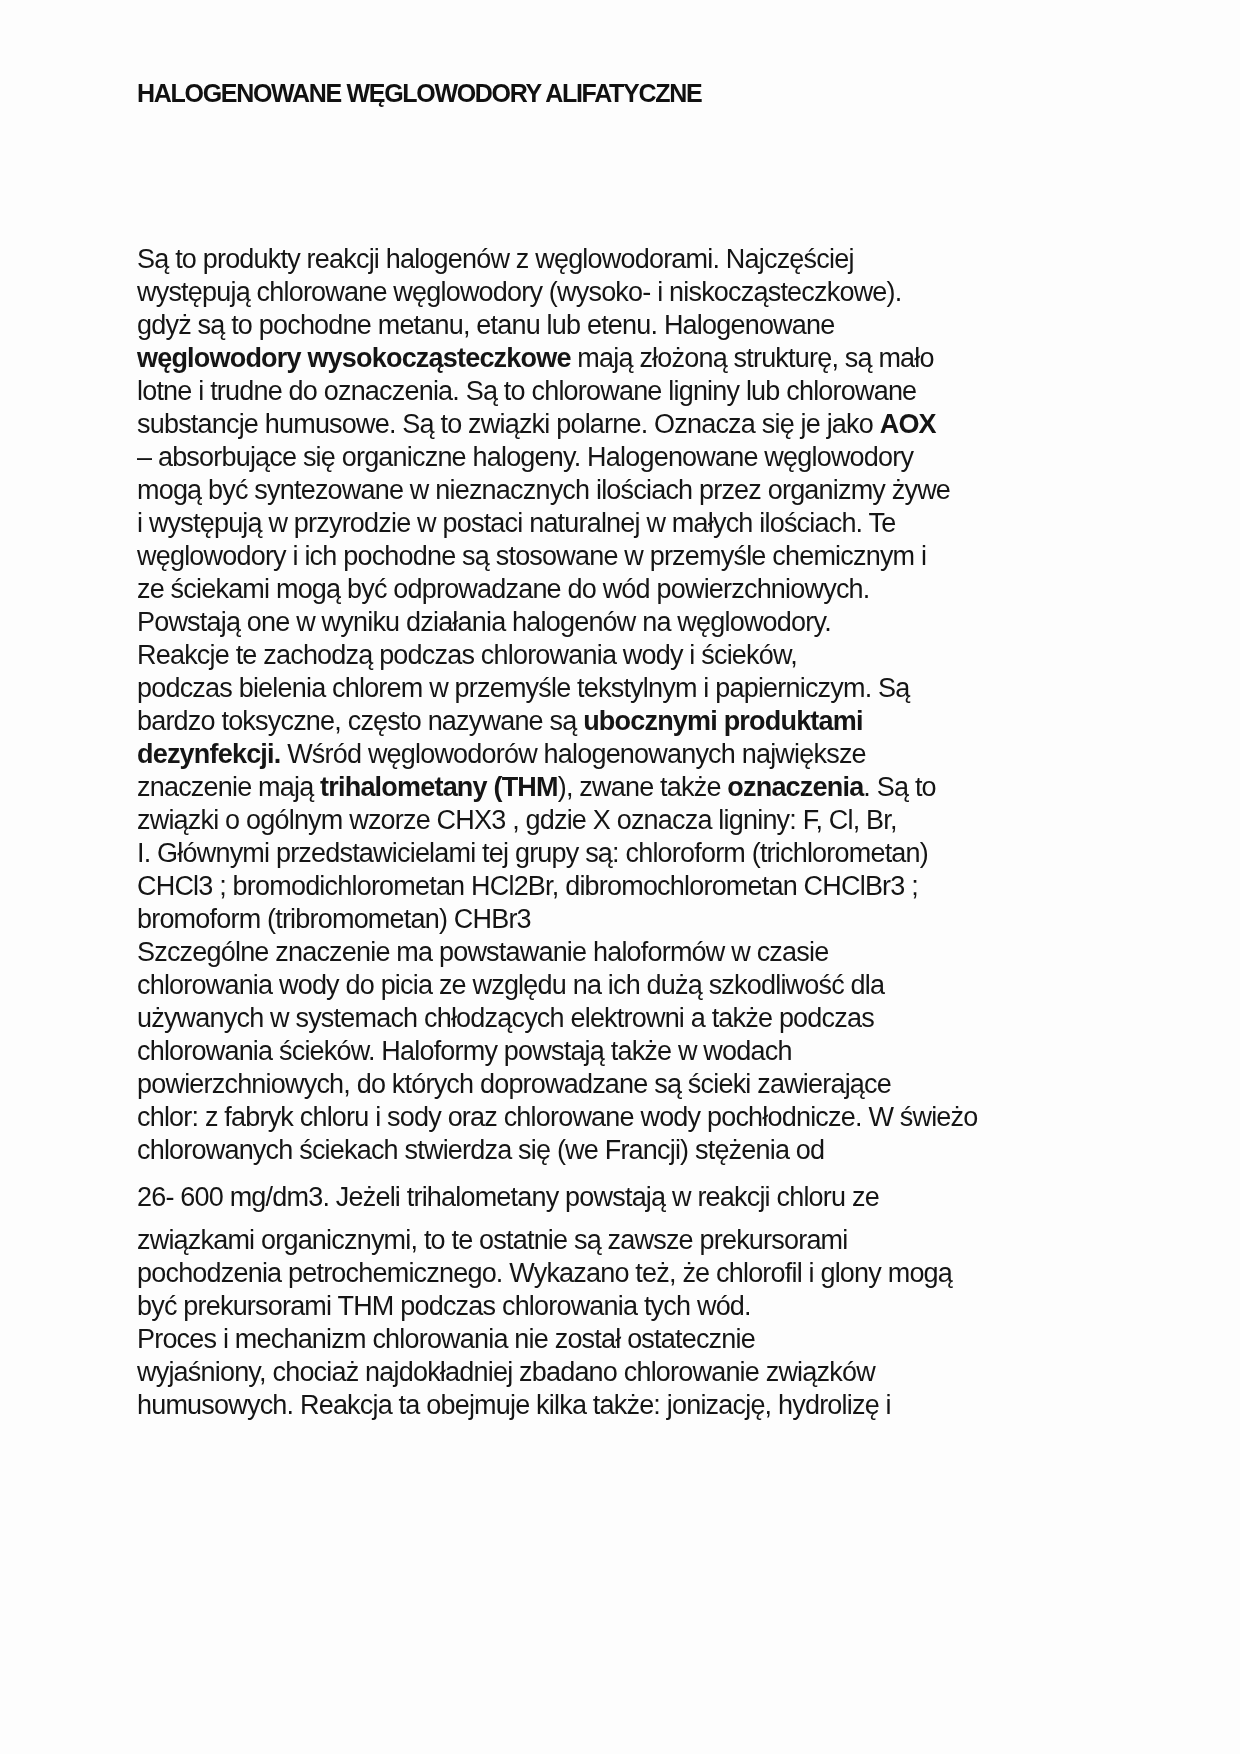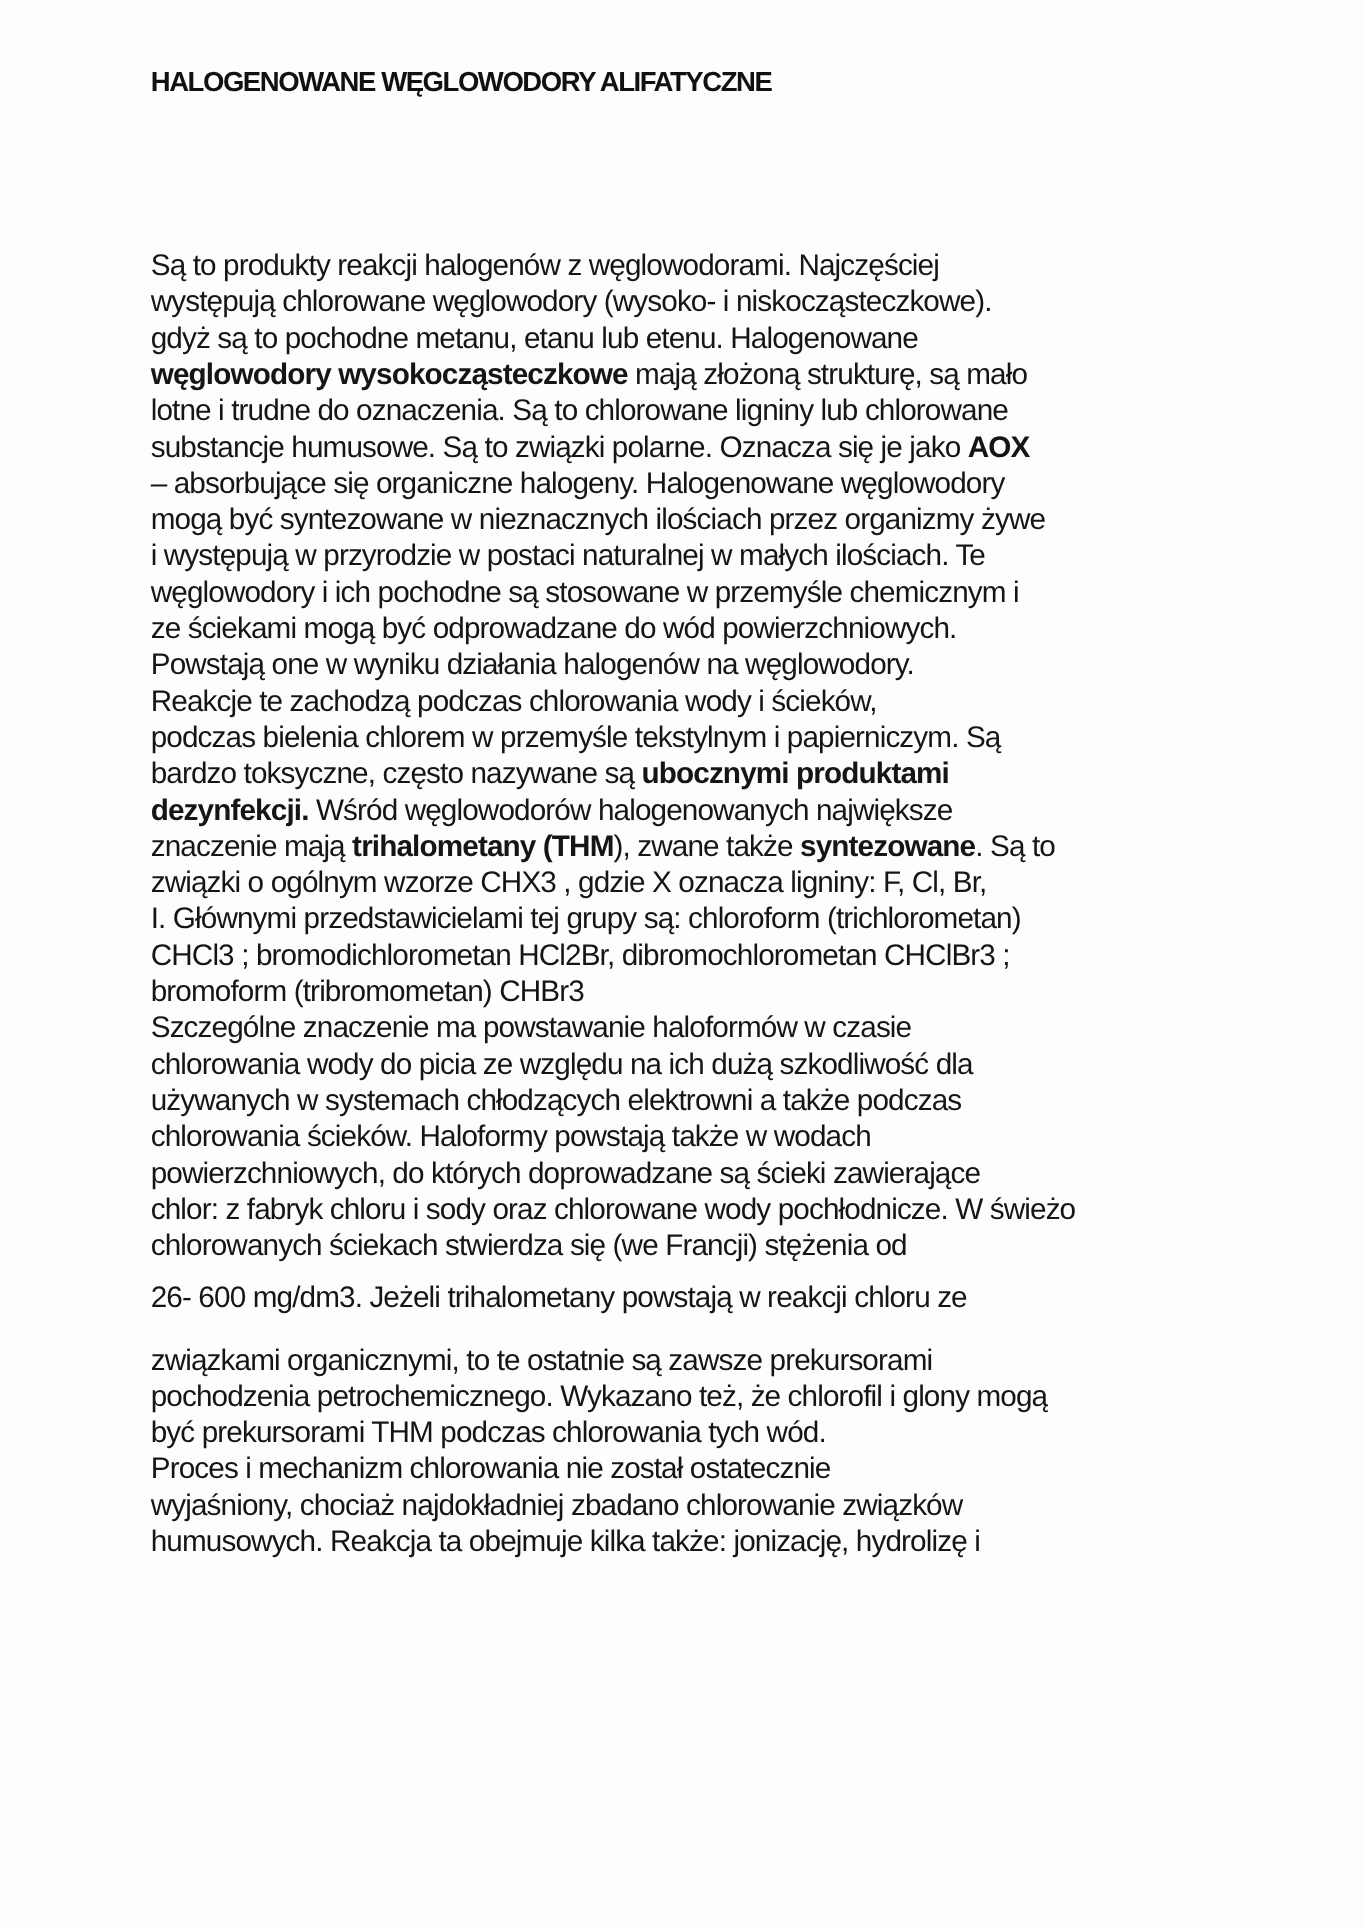--- a/index.html
+++ b/index.html
@@ -11,21 +11,21 @@
     position: relative;
     width: 1240px;
     height: 1754px;
     background: #fdfdfd;
     color: #151515;
     font-family: "Liberation Sans", "DejaVu Sans", sans-serif;
     overflow: hidden;
     box-sizing: border-box;
   }
   .content {
-    padding: 60px 90px 0 137px;
+    padding: 78px 90px 0 137px;
     box-sizing: border-box;
   }
   .doc-title {
     font-size: 25px;
     font-weight: bold;
     letter-spacing: -1.3px;
     line-height: 30px;
     white-space: nowrap;
     margin: 0 0 135px 0;
     color: #111111;
@@ -58,34 +58,34 @@
         <div class="line"><span>– absorbujące się organiczne halogeny. Halogenowane węglowodory</span></div>
         <div class="line"><span>mogą być syntezowane w nieznacznych ilościach przez organizmy żywe</span></div>
         <div class="line"><span>i występują w przyrodzie w postaci naturalnej w małych ilościach. Te</span></div>
         <div class="line"><span>węglowodory i ich pochodne są stosowane w przemyśle chemicznym i</span></div>
         <div class="line"><span>ze ściekami mogą być odprowadzane do wód powierzchniowych.</span></div>
         <div class="line"><span>Powstają one w wyniku działania halogenów na węglowodory.</span></div>
         <div class="line"><span>Reakcje te zachodzą podczas chlorowania wody i ścieków,</span></div>
         <div class="line"><span>podczas bielenia chlorem w przemyśle tekstylnym i papierniczym. Są</span></div>
         <div class="line"><span>bardzo toksyczne, często nazywane są </span><span class="bold">ubocznymi produktami</span></div>
         <div class="line"><span class="bold">dezynfekcji.</span><span> Wśród węglowodorów halogenowanych największe</span></div>
-        <div class="line"><span>znaczenie mają </span><span class="bold">trihalometany (THM</span><span>), zwane także </span><span class="bold">syntezowane</span><span>. Są to</span></div>
+        <div class="line"><span>znaczenie mają </span><span class="bold">trihalometany (THM</span><span>), zwane także </span><span class="bold">oznaczenia</span><span>. Są to</span></div>
         <div class="line"><span>związki o ogólnym wzorze CHX3 , gdzie X oznacza ligniny: F, Cl, Br,</span></div>
         <div class="line"><span>I. Głównymi przedstawicielami tej grupy są: chloroform (trichlorometan)</span></div>
         <div class="line"><span>CHCl3 ; bromodichlorometan HCl2Br, dibromochlorometan CHClBr3 ;</span></div>
         <div class="line"><span>bromoform (tribromometan) CHBr3</span></div>
         <div class="line"><span>Szczególne znaczenie ma powstawanie haloformów w czasie</span></div>
         <div class="line"><span>chlorowania wody do picia ze względu na ich dużą szkodliwość dla</span></div>
         <div class="line"><span>używanych w systemach chłodzących elektrowni a także podczas</span></div>
         <div class="line"><span>chlorowania ścieków. Haloformy powstają także w wodach</span></div>
         <div class="line"><span>powierzchniowych, do których doprowadzane są ścieki zawierające</span></div>
         <div class="line"><span>chlor: z fabryk chloru i sody oraz chlorowane wody pochłodnicze. W świeżo</span></div>
         <div class="line"><span>chlorowanych ściekach stwierdza się (we Francji) stężenia od</span></div>
         <div class="line" style="margin-top: 14px;"><span>26- 600 mg/dm3. Jeżeli trihalometany powstają w reakcji chloru ze</span></div>
-        <div class="line" style="margin-top: 24px;"><span>związkami organicznymi, to te ostatnie są zawsze prekursorami</span></div>
+        <div class="line" style="margin-top: 10px;"><span>związkami organicznymi, to te ostatnie są zawsze prekursorami</span></div>
         <div class="line"><span>pochodzenia petrochemicznego. Wykazano też, że chlorofil i glony mogą</span></div>
         <div class="line"><span>być prekursorami THM podczas chlorowania tych wód.</span></div>
         <div class="line"><span>Proces i mechanizm chlorowania nie został ostatecznie</span></div>
         <div class="line"><span>wyjaśniony, chociaż najdokładniej zbadano chlorowanie związków</span></div>
         <div class="line"><span>humusowych. Reakcja ta obejmuje kilka także: jonizację, hydrolizę i</span></div>
       </div>
   </div>
 </div>
 
 </body></html>

